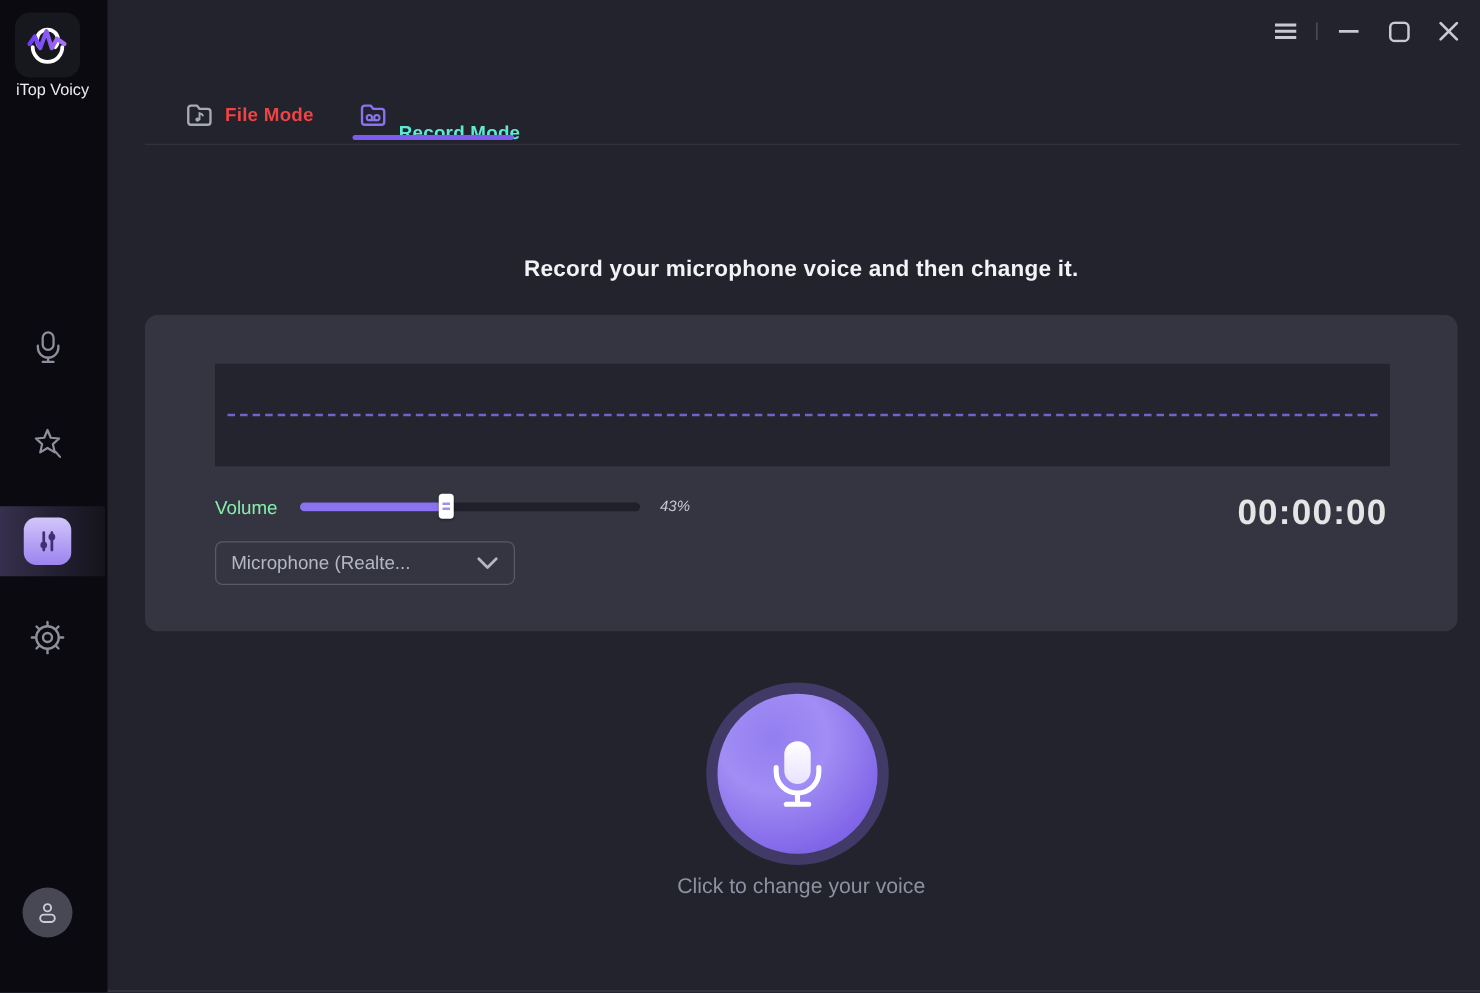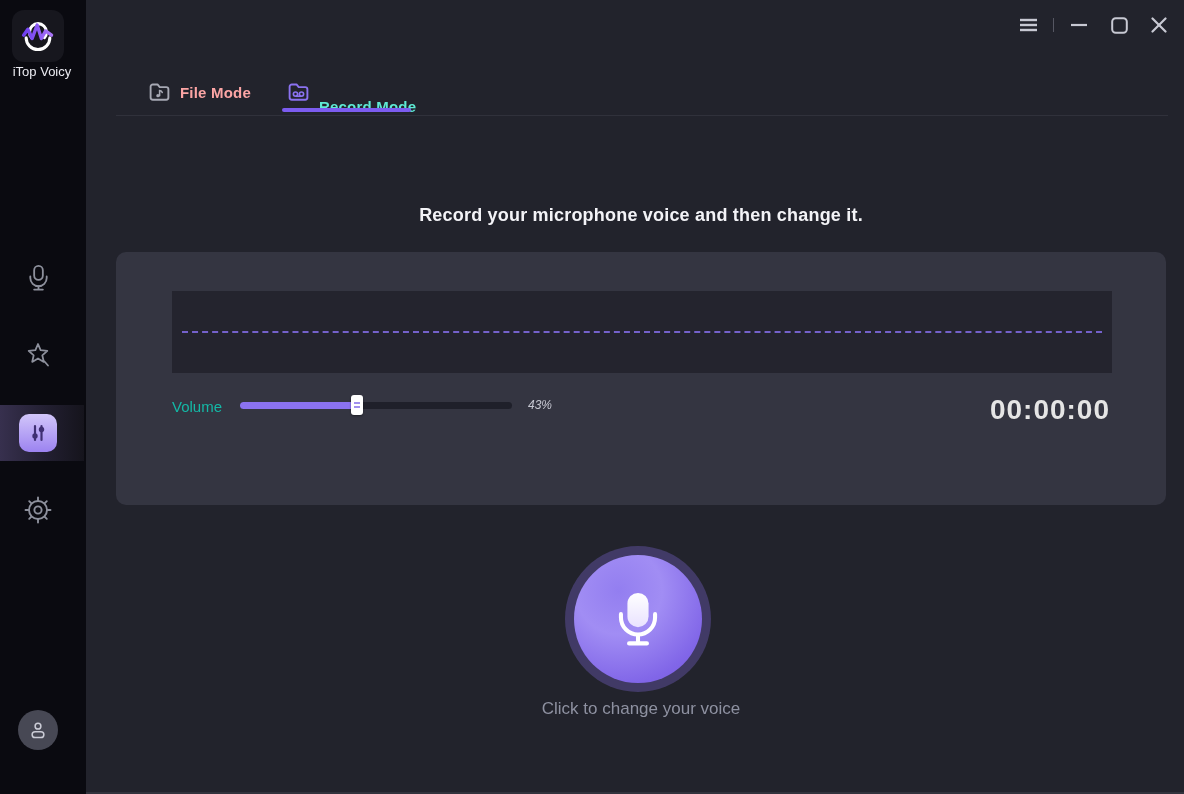--- a/index.html
+++ b/index.html
@@ -21,33 +21,33 @@
   
   .titlebar { position:absolute; top:11px; right:10px; height:28px; display:flex; align-items:center; z-index:4; }
   .tb-btn { width:30px; height:28px; display:flex; align-items:center; justify-content:center; cursor:pointer; margin-left:10px; }
   .tb-divider { width:1px; height:14px; background:#565763; margin-left:10px; }
 
   
   .tab { position:absolute; display:flex; align-items:center; gap:9px; cursor:pointer; height:24px; top:80px; }
   .tab-file { left:148px; }
   .tab-record { left:287px; }
   .tab-label { font-size:15px; font-weight:bold; letter-spacing:0.2px; }
-  .tab-file .tab-label { color:#fca5a5; }
+  .tab-file .tab-label { color:#ef4444; }
   .tab-record .tab-label { color:#5eead4;margin-top:28px; }
   .tab-underline { position:absolute; left:282px; top:108px; width:129px; height:4px; border-radius:2px; background:#7c5cf0; }
   .tabs-divider { position:absolute; left:116px; top:115px; width:1052px; height:1px; background:#30313b; }
 
   
   .heading { position:absolute; left:116px; top:205px; width:1050px; text-align:center; color:#f3f3f7; font-size:18px; font-weight:bold; letter-spacing:0.2px; }
 
   .panel { position:absolute; left:116px; top:252px; width:1050px; height:253px; border-radius:10px; background:#343541; }
   .waveform { position:absolute; left:56px; top:39px; width:940px; height:82px; background:#24242e; }
   .waveform-line { position:absolute; left:10px; right:10px; top:40px; border-top:2px dashed rgba(130,108,230,0.85); }
 
-  .volume-label { position:absolute; left:56px; top:146px; font-size:15px; color:#14b8a6; }
+  .volume-label { position:absolute; left:56px; top:146px; font-size:15px; color:#86efac; }
   .slider { position:absolute; left:124px; top:150px; width:272px; height:7px; border-radius:4px; background:#1f202a; cursor:pointer; }
   .slider-fill { position:absolute; left:0; top:0; height:7px; border-radius:4px; background:#8b72f0; }
   .slider-thumb { position:absolute; top:-7px; width:12px; height:20px; border-radius:3px; background:#ffffff; box-shadow:0 1px 2px rgba(0,0,0,0.4); cursor:grab; }
   .slider-thumb::before, .slider-thumb::after { content:""; position:absolute; left:3px; width:6px; height:2px; background:#a090ee; }
   .slider-thumb::before { top:7px; } .slider-thumb::after { top:11px; }
   .volume-percent { position:absolute; left:412px; top:146px; font-size:12px; color:#c6c7d1;font-style:italic; }
 
   .timer { position:absolute; right:56px; top:142px; font-size:28px; font-weight:bold; color:#e5e5e5; letter-spacing:1px; }
 
   .mic-select { position:absolute; left:56px; top:181px; width:240px; height:35px; border:1px solid #595a66; border-radius:6px; display:flex; align-items:center; justify-content:space-between; padding:0 12px; cursor:pointer; }
@@ -191,20 +191,26 @@
 
     <div class="volume-label">Volume</div>
     <div class="slider">
       <div class="slider-fill" style="width: 43%;"></div>
       <div class="slider-thumb" style="left: calc(43% - 6px);"></div>
     </div>
     <div class="volume-percent">43%</div>
 
     <div class="timer">00:00:00</div>
 
+    <div class="mic-select">
+      <span class="mic-select-value">Microphone (Realte...</span>
+      <svg width="18" height="11" viewBox="0 0 18 11">
+        <polyline points="2,2 9,9 16,2" fill="none" stroke="#b5b7c3" stroke-width="2.2" stroke-linecap="round" stroke-linejoin="round"></polyline>
+      </svg>
+    </div>
   </div>
 
   <div class="record-ring">
     <div class="record-inner">
       <svg width="52" height="60" viewBox="0 0 64 72">
         <defs>
           <linearGradient id="micg" x1="0" y1="0" x2="0" y2="1">
             <stop offset="0" stop-color="#ffffff"></stop>
               <stop offset="1" stop-color="#e9e2ff"></stop>
           </linearGradient>

